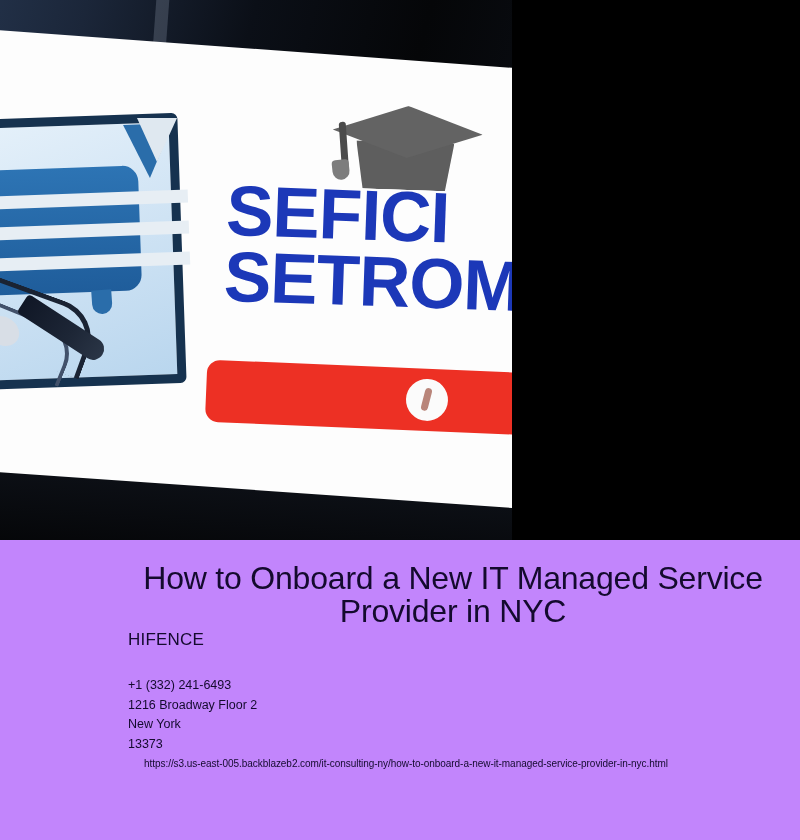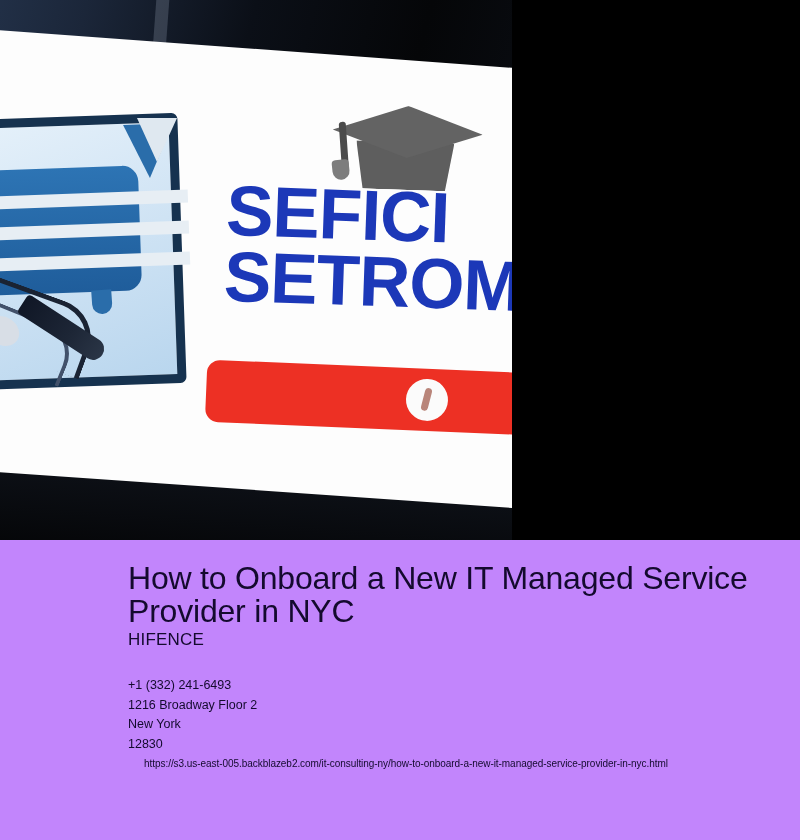--- a/index.html
+++ b/index.html
@@ -305,20 +305,21 @@
   }
 
   
   .content {
     position: absolute;
     left: 0;
     top: 540px;
     width: 800px;
     height: 300px;
     background: #c285fc;
+    text-align: center;
   }
 
   .title {
     position: absolute;
     left: 128px;
     top: 22px;
     width: 650px;
     margin: 0;
     color: #140a2e;
     font-family: "Liberation Sans", sans-serif;
@@ -429,18 +430,18 @@
   <div class="content">
     <h1 class="title">How to Onboard a New IT Managed Service Provider in NYC</h1>
   </div>
 
   <div class="brand">HIFENCE</div>
 
   <ul class="contact">
     <li>+1 (332) 241-6493</li>
     <li>1216 Broadway Floor 2</li>
     <li>New York</li>
-    <li>12830</li>
+    <li>13373</li>
   </ul>
 
   <div class="url">https://s3.us-east-005.backblazeb2.com/it-consulting-ny/how-to-onboard-a-new-it-managed-service-provider-in-nyc.html</div>
 
 </div>
 
 </body></html>

